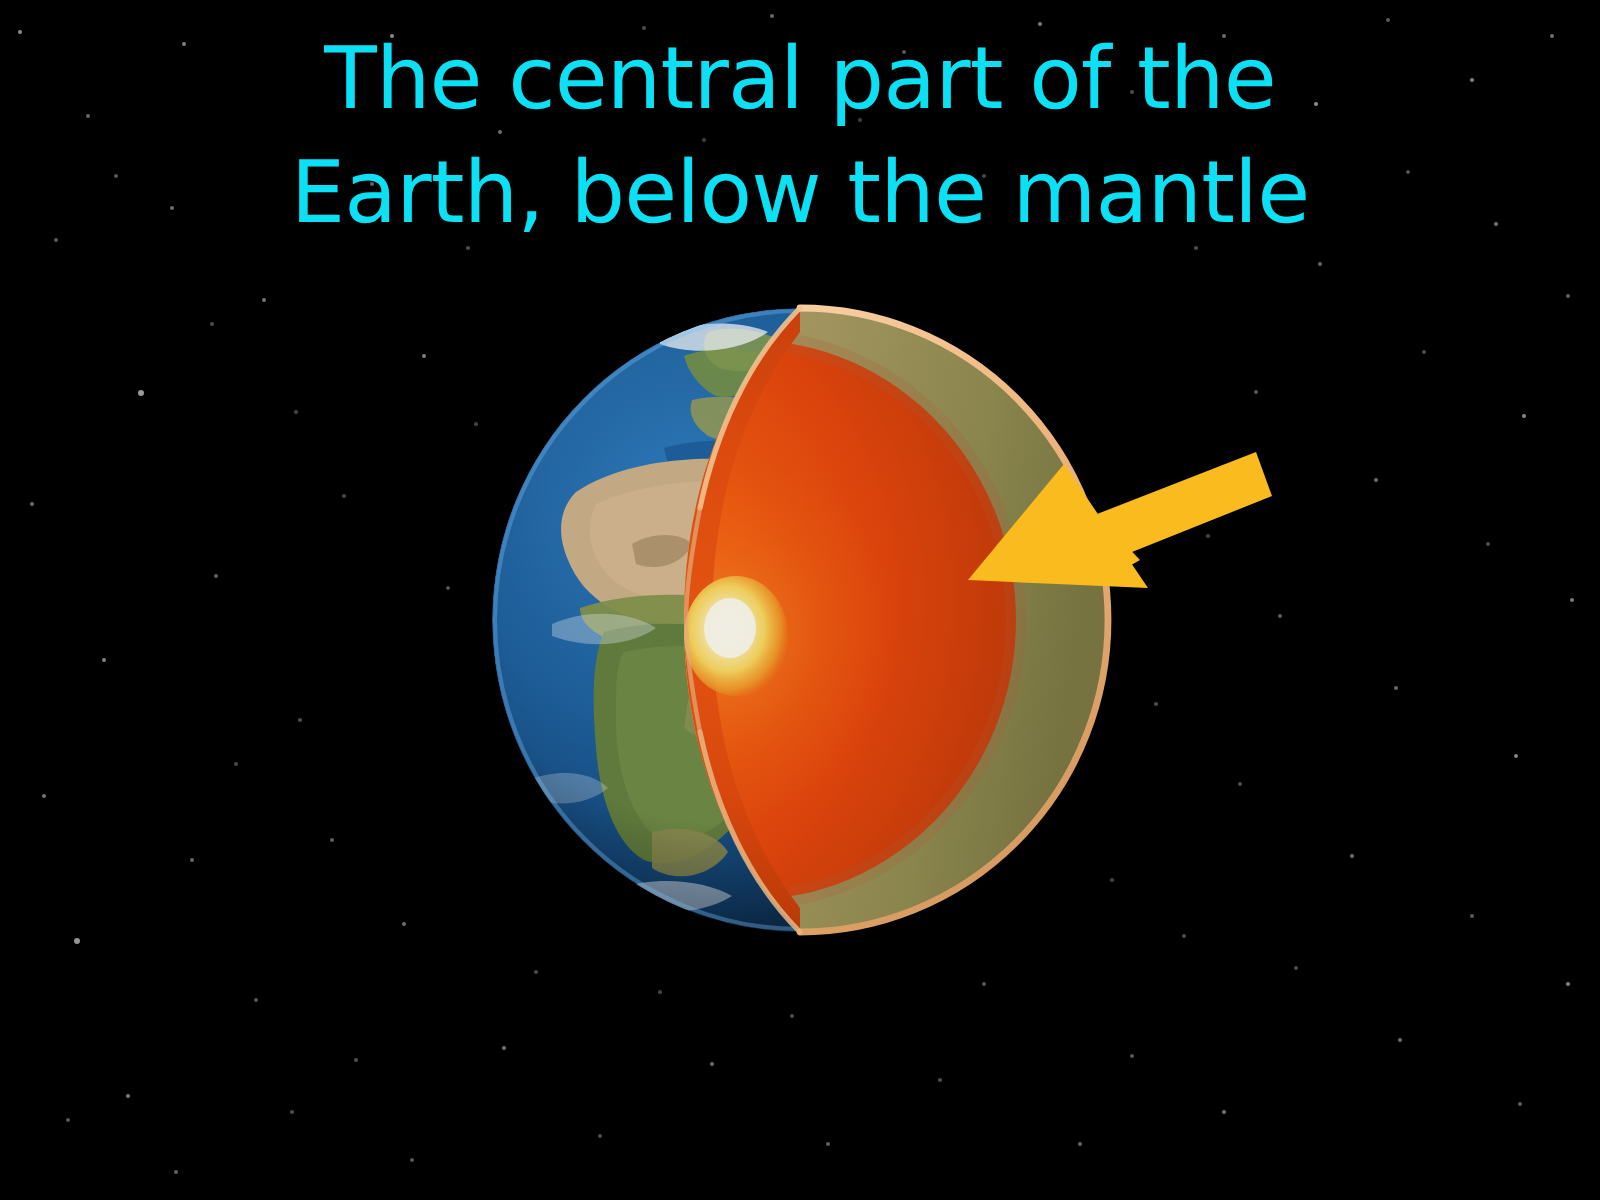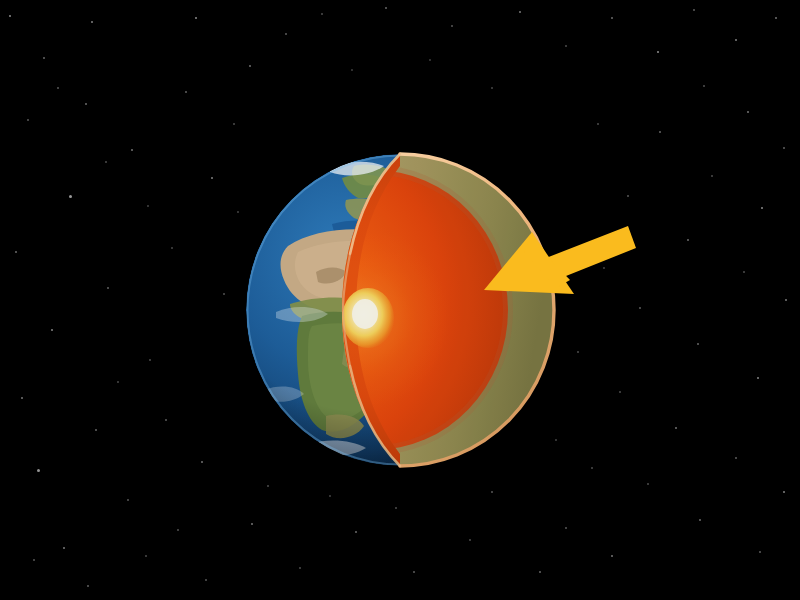--- a/index.html
+++ b/index.html
@@ -169,20 +169,22 @@
       <div class="star" style="left: 490.9px; top: 490.9px; width: 2.2px; height: 2.2px; background: rgb(255, 255, 255); opacity: 0.34;"></div>
       <div class="star" style="left: 555.1px; top: 439.1px; width: 1.8px; height: 1.8px; background: rgb(255, 255, 255); opacity: 0.26;"></div>
       <div class="star" style="left: 597px; top: 123px; width: 2px; height: 2px; background: rgb(255, 255, 255); opacity: 0.3;"></div>
       <div class="star" style="left: 429.1px; top: 59.1px; width: 1.8px; height: 1.8px; background: rgb(255, 255, 255); opacity: 0.24;"></div>
       <div class="star" style="left: 351.1px; top: 69.1px; width: 1.8px; height: 1.8px; background: rgb(255, 255, 255); opacity: 0.24;"></div>
       <div class="star" style="left: 491px; top: 87px; width: 2px; height: 2px; background: rgb(255, 255, 255); opacity: 0.28;"></div>
       <div class="star" style="left: 577px; top: 351px; width: 2px; height: 2px; background: rgb(255, 255, 255); opacity: 0.3;"></div>
       <div class="star" style="left: 603.1px; top: 267.1px; width: 1.8px; height: 1.8px; background: rgb(255, 255, 255); opacity: 0.26;"></div>
     </div>
 
+  <div id="title">The central part of the
+Earth, below the mantle</div>
 
   <div id="earth-figure">
     <svg viewBox="0 0 308 312" xmlns="http://www.w3.org/2000/svg">
       <defs>
 
         <radialGradient id="gOcean" cx="32%" cy="32%" r="82%">
           <stop offset="0%" stop-color="#2d79b8"></stop>
           <stop offset="45%" stop-color="#1d5c97"></stop>
           <stop offset="78%" stop-color="#12406e"></stop>
           <stop offset="100%" stop-color="#07223f"></stop>

